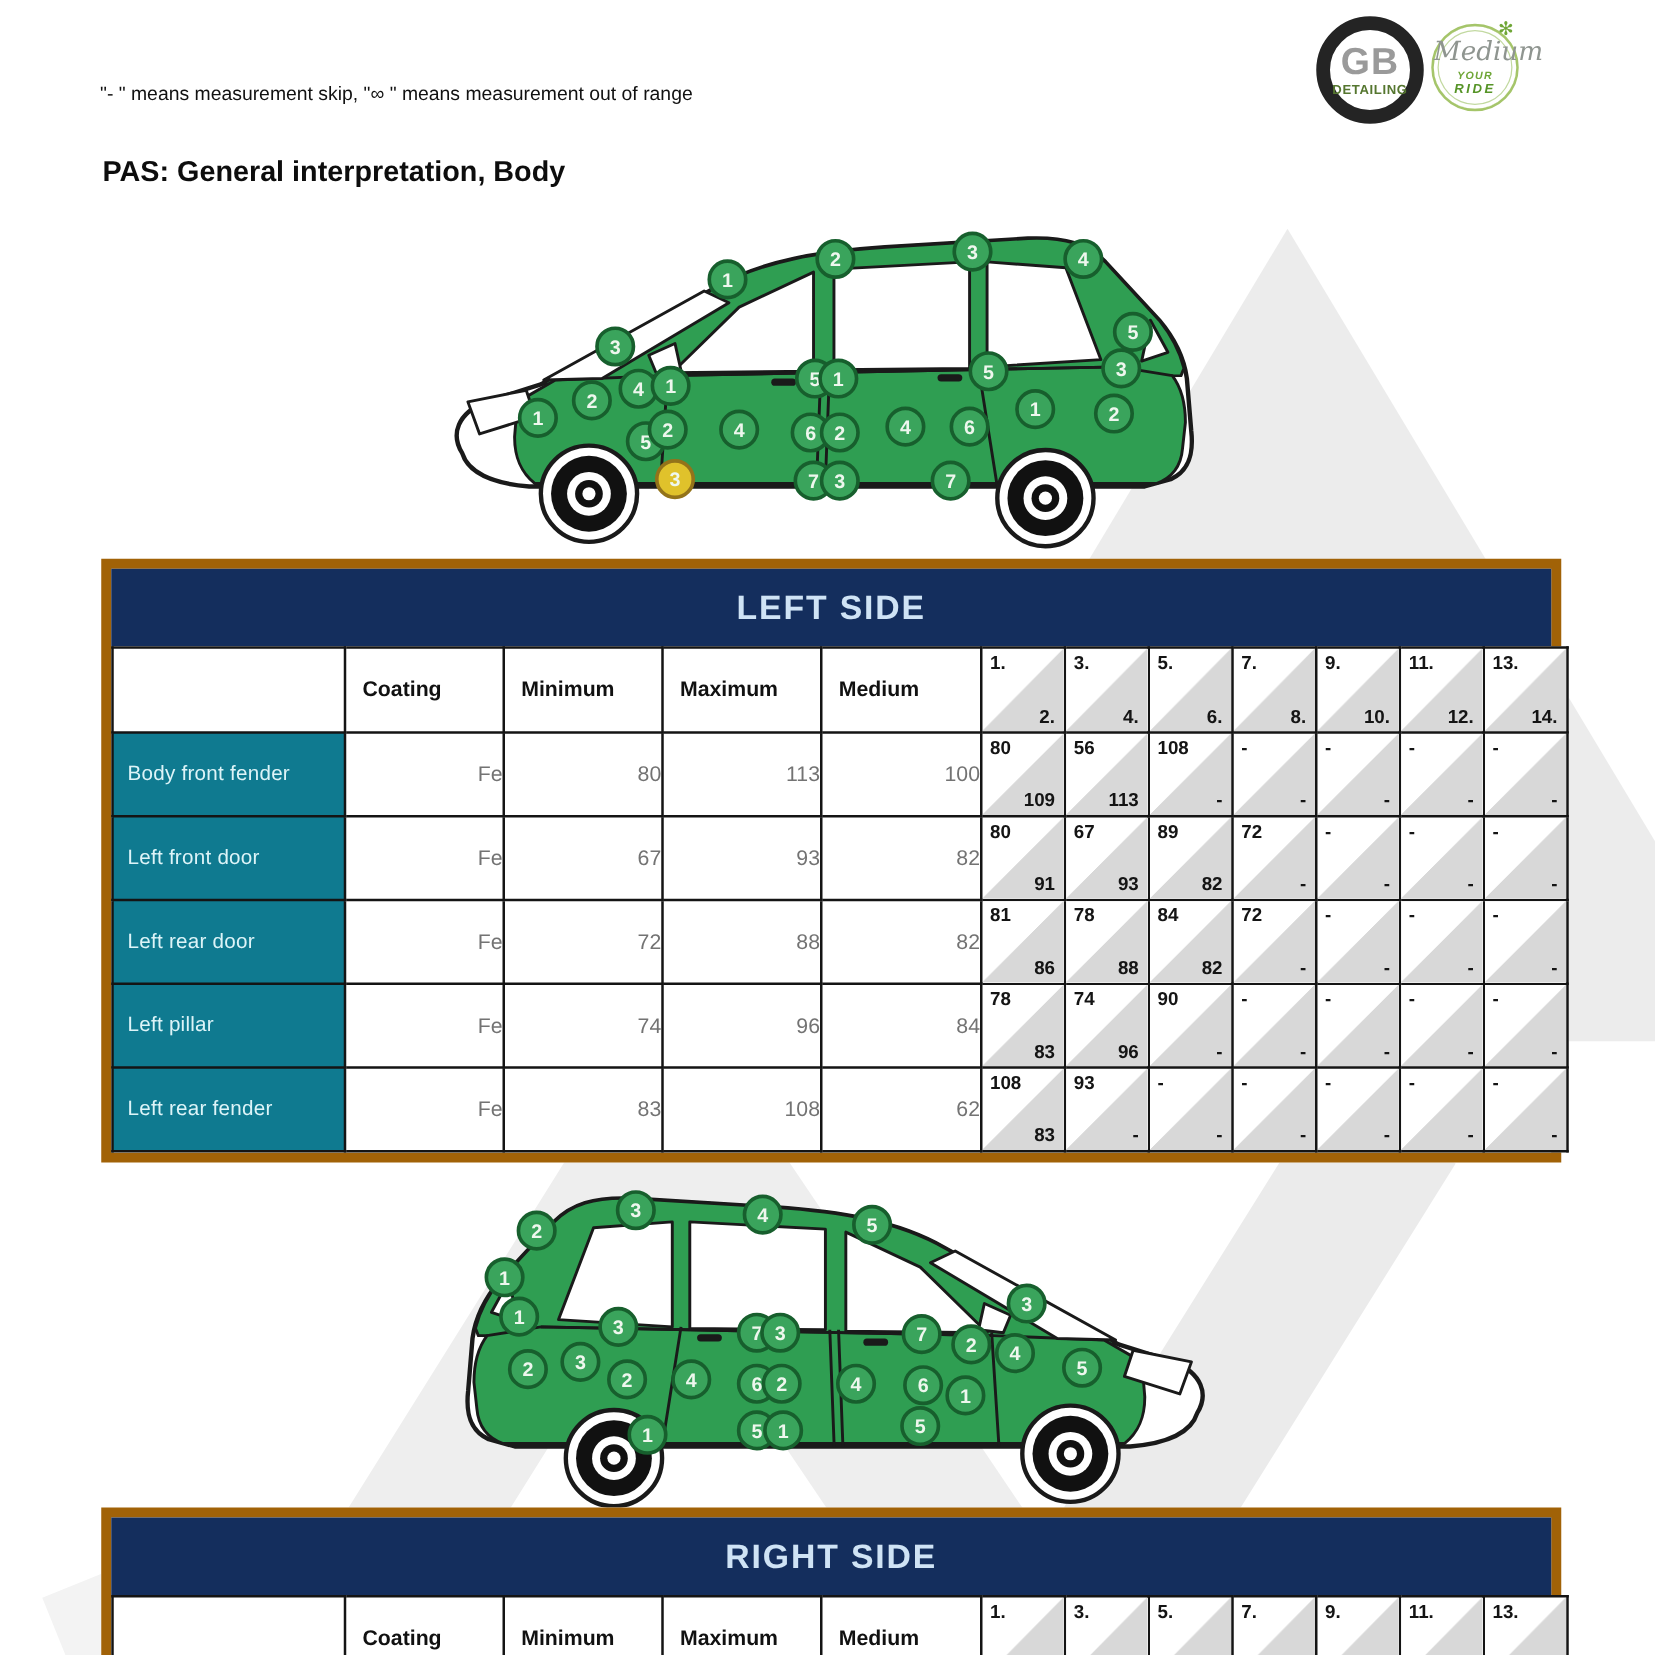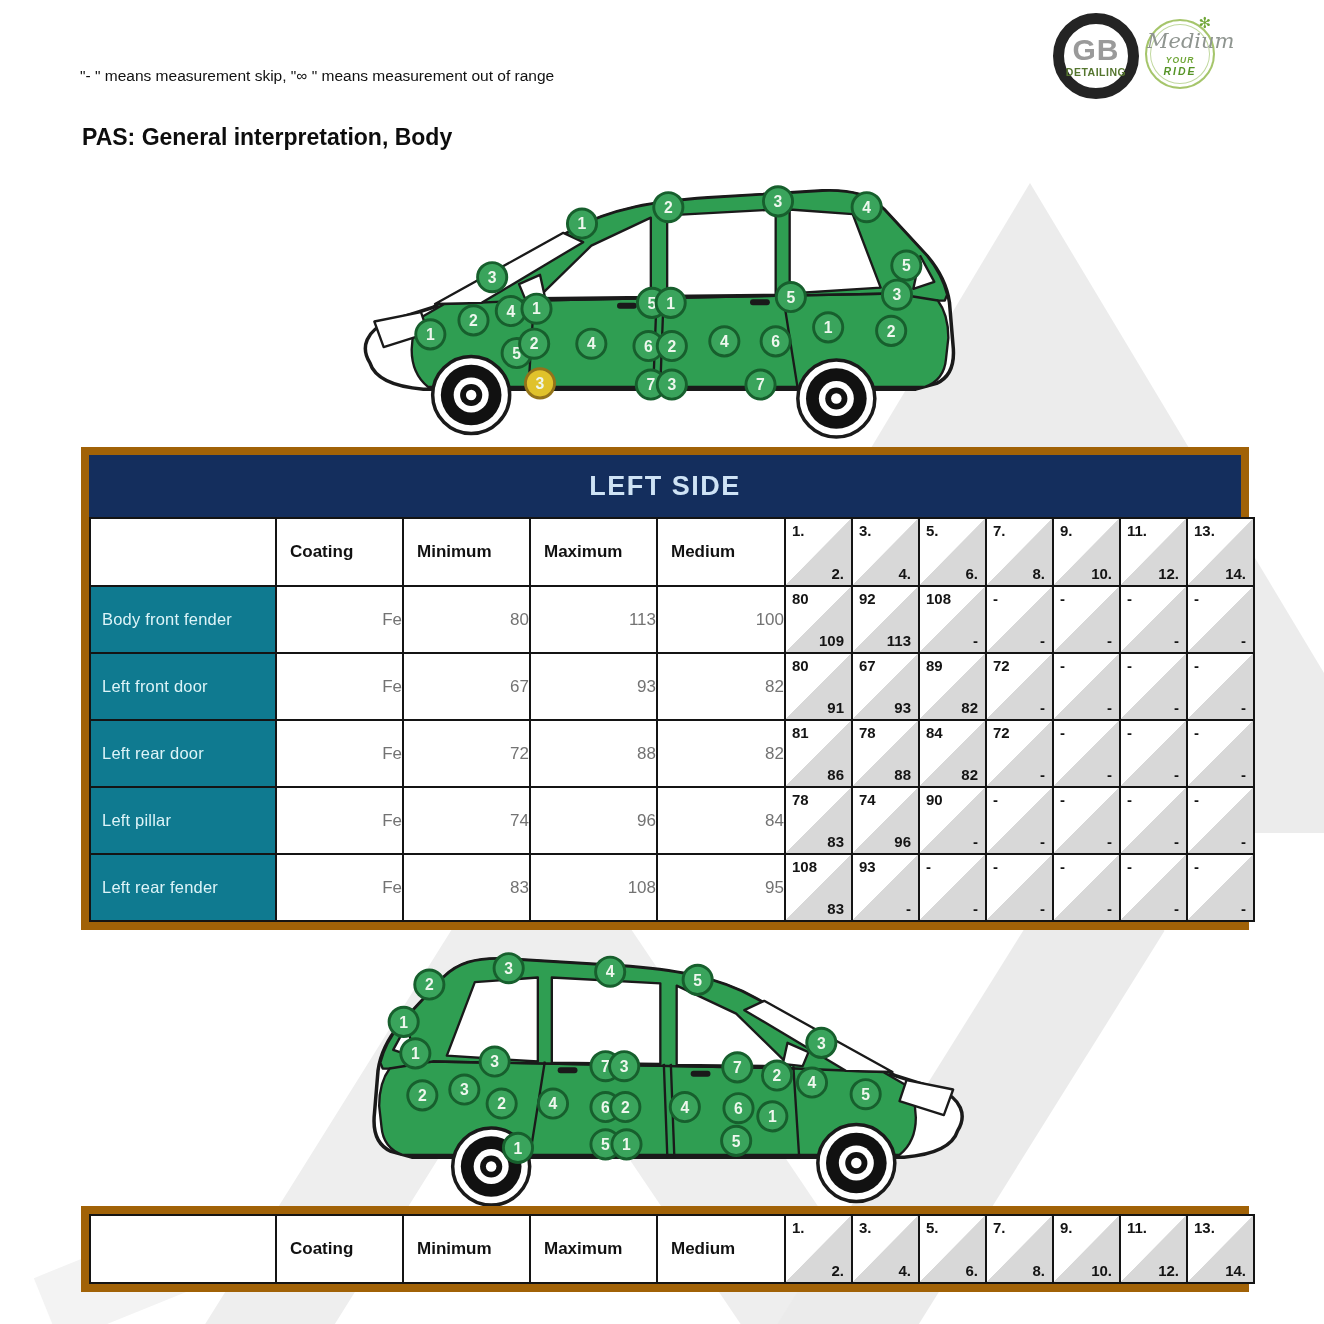--- a/index.html
+++ b/index.html
@@ -318,21 +318,21 @@
             <th class="row-label">Body front fender</th>
             <td class="val">Fe</td>
             <td class="val">80</td>
             <td class="val">113</td>
             <td class="val">100</td>
             <td class="diag">
               <span class="t">80</span>
               <span class="b">109</span>
             </td>
             <td class="diag">
-              <span class="t">92</span>
+              <span class="t">56</span>
               <span class="b">113</span>
             </td>
             <td class="diag">
               <span class="t">108</span>
               <span class="b">-</span>
             </td>
             <td class="diag">
               <span class="t">-</span>
               <span class="b">-</span>
             </td>
@@ -452,21 +452,21 @@
             <td class="diag">
               <span class="t">-</span>
               <span class="b">-</span>
             </td>
           </tr>
           <tr>
             <th class="row-label">Left rear fender</th>
             <td class="val">Fe</td>
             <td class="val">83</td>
             <td class="val">108</td>
-            <td class="val">95</td>
+            <td class="val">62</td>
             <td class="diag">
               <span class="t">108</span>
               <span class="b">83</span>
             </td>
             <td class="diag">
               <span class="t">93</span>
               <span class="b">-</span>
             </td>
             <td class="diag">
               <span class="t">-</span>
@@ -601,20 +601,21 @@
           <text x="386" y="156" text-anchor="middle" font-size="13.5" font-weight="bold" fill="#eef7ee">1</text>
         </g>
         <g>
           <circle cx="466" cy="132" r="12.5" fill="#3aa45c" stroke="#175f2d" stroke-width="2.5"></circle>
           <text x="466" y="137" text-anchor="middle" font-size="13.5" font-weight="bold" fill="#eef7ee">5</text>
         </g>
       </g>
   </svg>
 
   <div class="z table-block" style="left:81px; top:1206px;">
+    <div class="tb-title">RIGHT SIDE</div>
     <table id="right-table">
       <colgroup>
         <col style="width:186px">
           <col style="width:127px">
           <col style="width:127px">
         <col style="width:127px">
           <col style="width:128px">
         <col style="width:67px">
           <col style="width:67px">
           <col style="width:67px">

